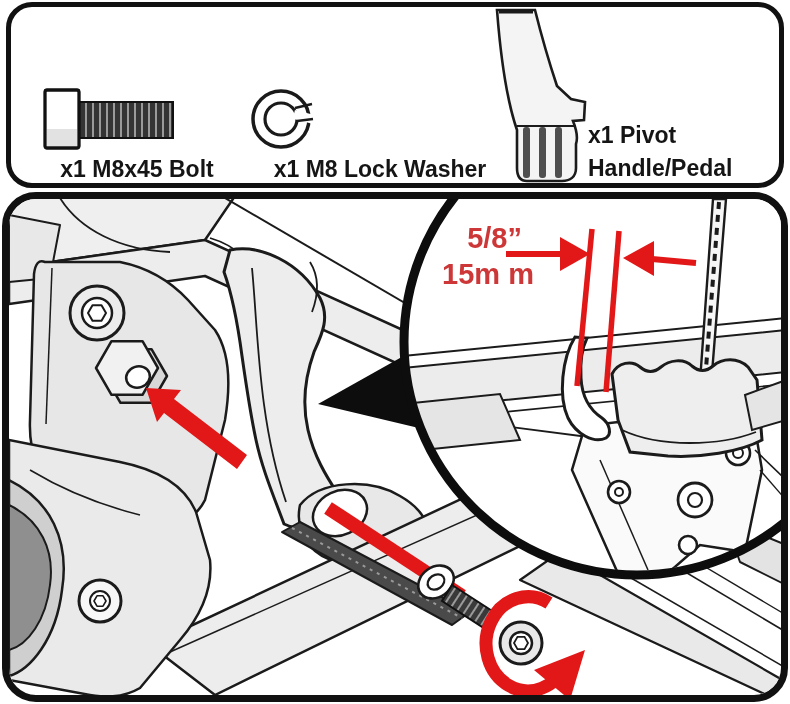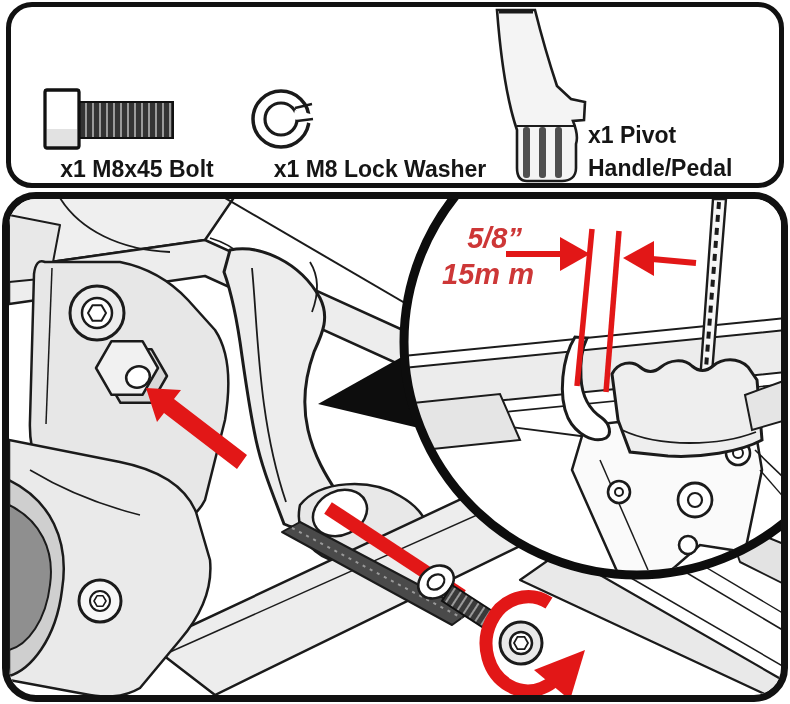--- a/index.html
+++ b/index.html
@@ -1,21 +1,21 @@
 <!DOCTYPE html>
 <html><head>
 <meta charset="utf-8">
 <style>
   html,body{margin:0;padding:0;background:#fff;}
   .stage{position:relative;width:790px;height:704px;background:#fff;overflow:hidden;
          font-family:"Liberation Sans","DejaVu Sans",sans-serif;}
   .parts-panel{position:absolute;left:6px;top:2px;width:778px;height:186px;box-sizing:border-box;
          border:5px solid #111;border-radius:26px;background:#fff;}
   .main-panel{position:absolute;left:2px;top:192px;width:786px;height:510px;box-sizing:border-box;
-         border:7px solid #111;border-radius:34px;background:#fff;overflow:hidden;font-style:italic;}
+         border:7px solid #111;border-radius:34px;background:#fff;overflow:hidden;}
   .parts-panel svg,.main-panel svg{position:absolute;left:0;top:0;width:100%;height:100%;display:block;}
   text{font-family:"Liberation Sans","DejaVu Sans",sans-serif;}
   .part-label{font-size:23px;font-weight:700;fill:#151515;}
   .dim-label{font-size:29px;font-weight:700;fill:#cd3737;}
 </style>
 </head>
 <body>
 
 <div class="stage">
 

